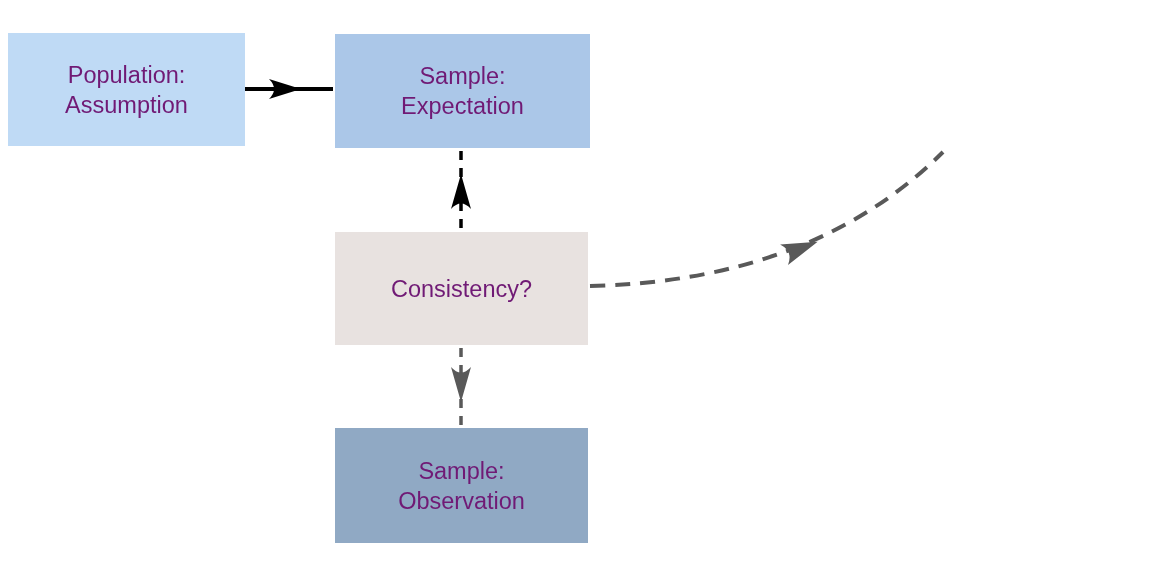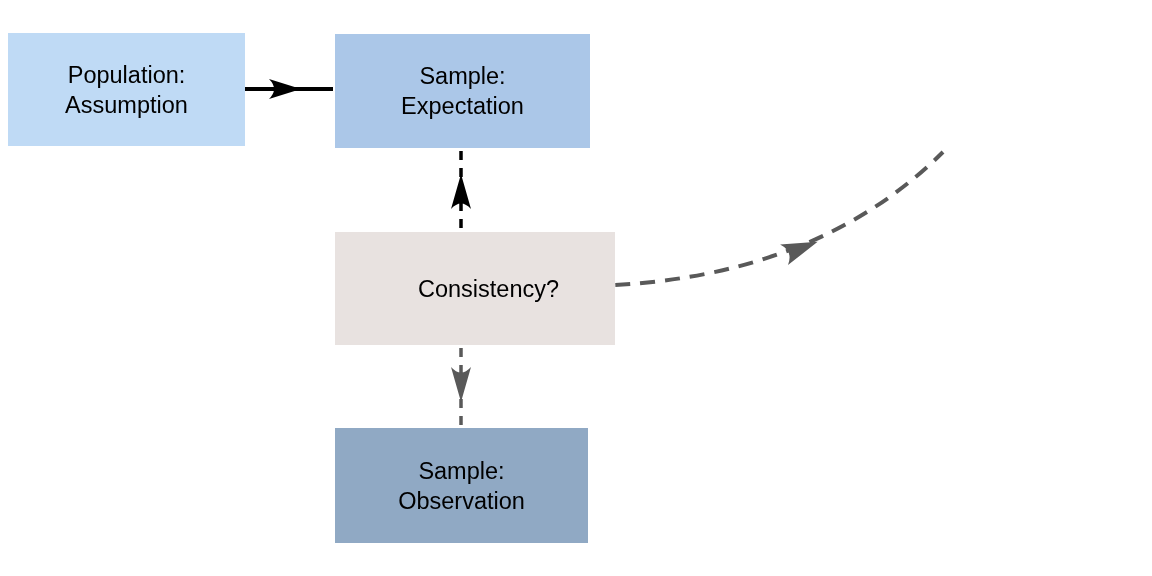--- a/index.html
+++ b/index.html
@@ -24,25 +24,25 @@
   }
   .node {
     position: absolute;
     display: flex;
     align-items: center;
     justify-content: center;
     text-align: center;
     white-space: pre-line;
     font-size: 23.5px;
     line-height: 30px;
-    color: #000000;
+    color: #701a75;
   }
   #node-population  { left: 8px;   top: 33px;  width: 237px; height: 113px; }
   #node-expectation { left: 335px; top: 34px;  width: 255px; height: 114px; }
-  #node-consistency { left: 335px; top: 232px; width: 253px; height: 113px; padding-left: 27px; }
+  #node-consistency { left: 335px; top: 232px; width: 253px; height: 113px; }
   #node-observation { left: 335px; top: 428px; width: 253px; height: 115px; }
   #node-yes         { left: 792px; top: 34px;  width: 253px; height: 114px; }
 </style>
 </head>
 <body>
 
 <div class="canvas">
 
   <svg class="edges-svg" viewBox="0 0 1152 576">
 

